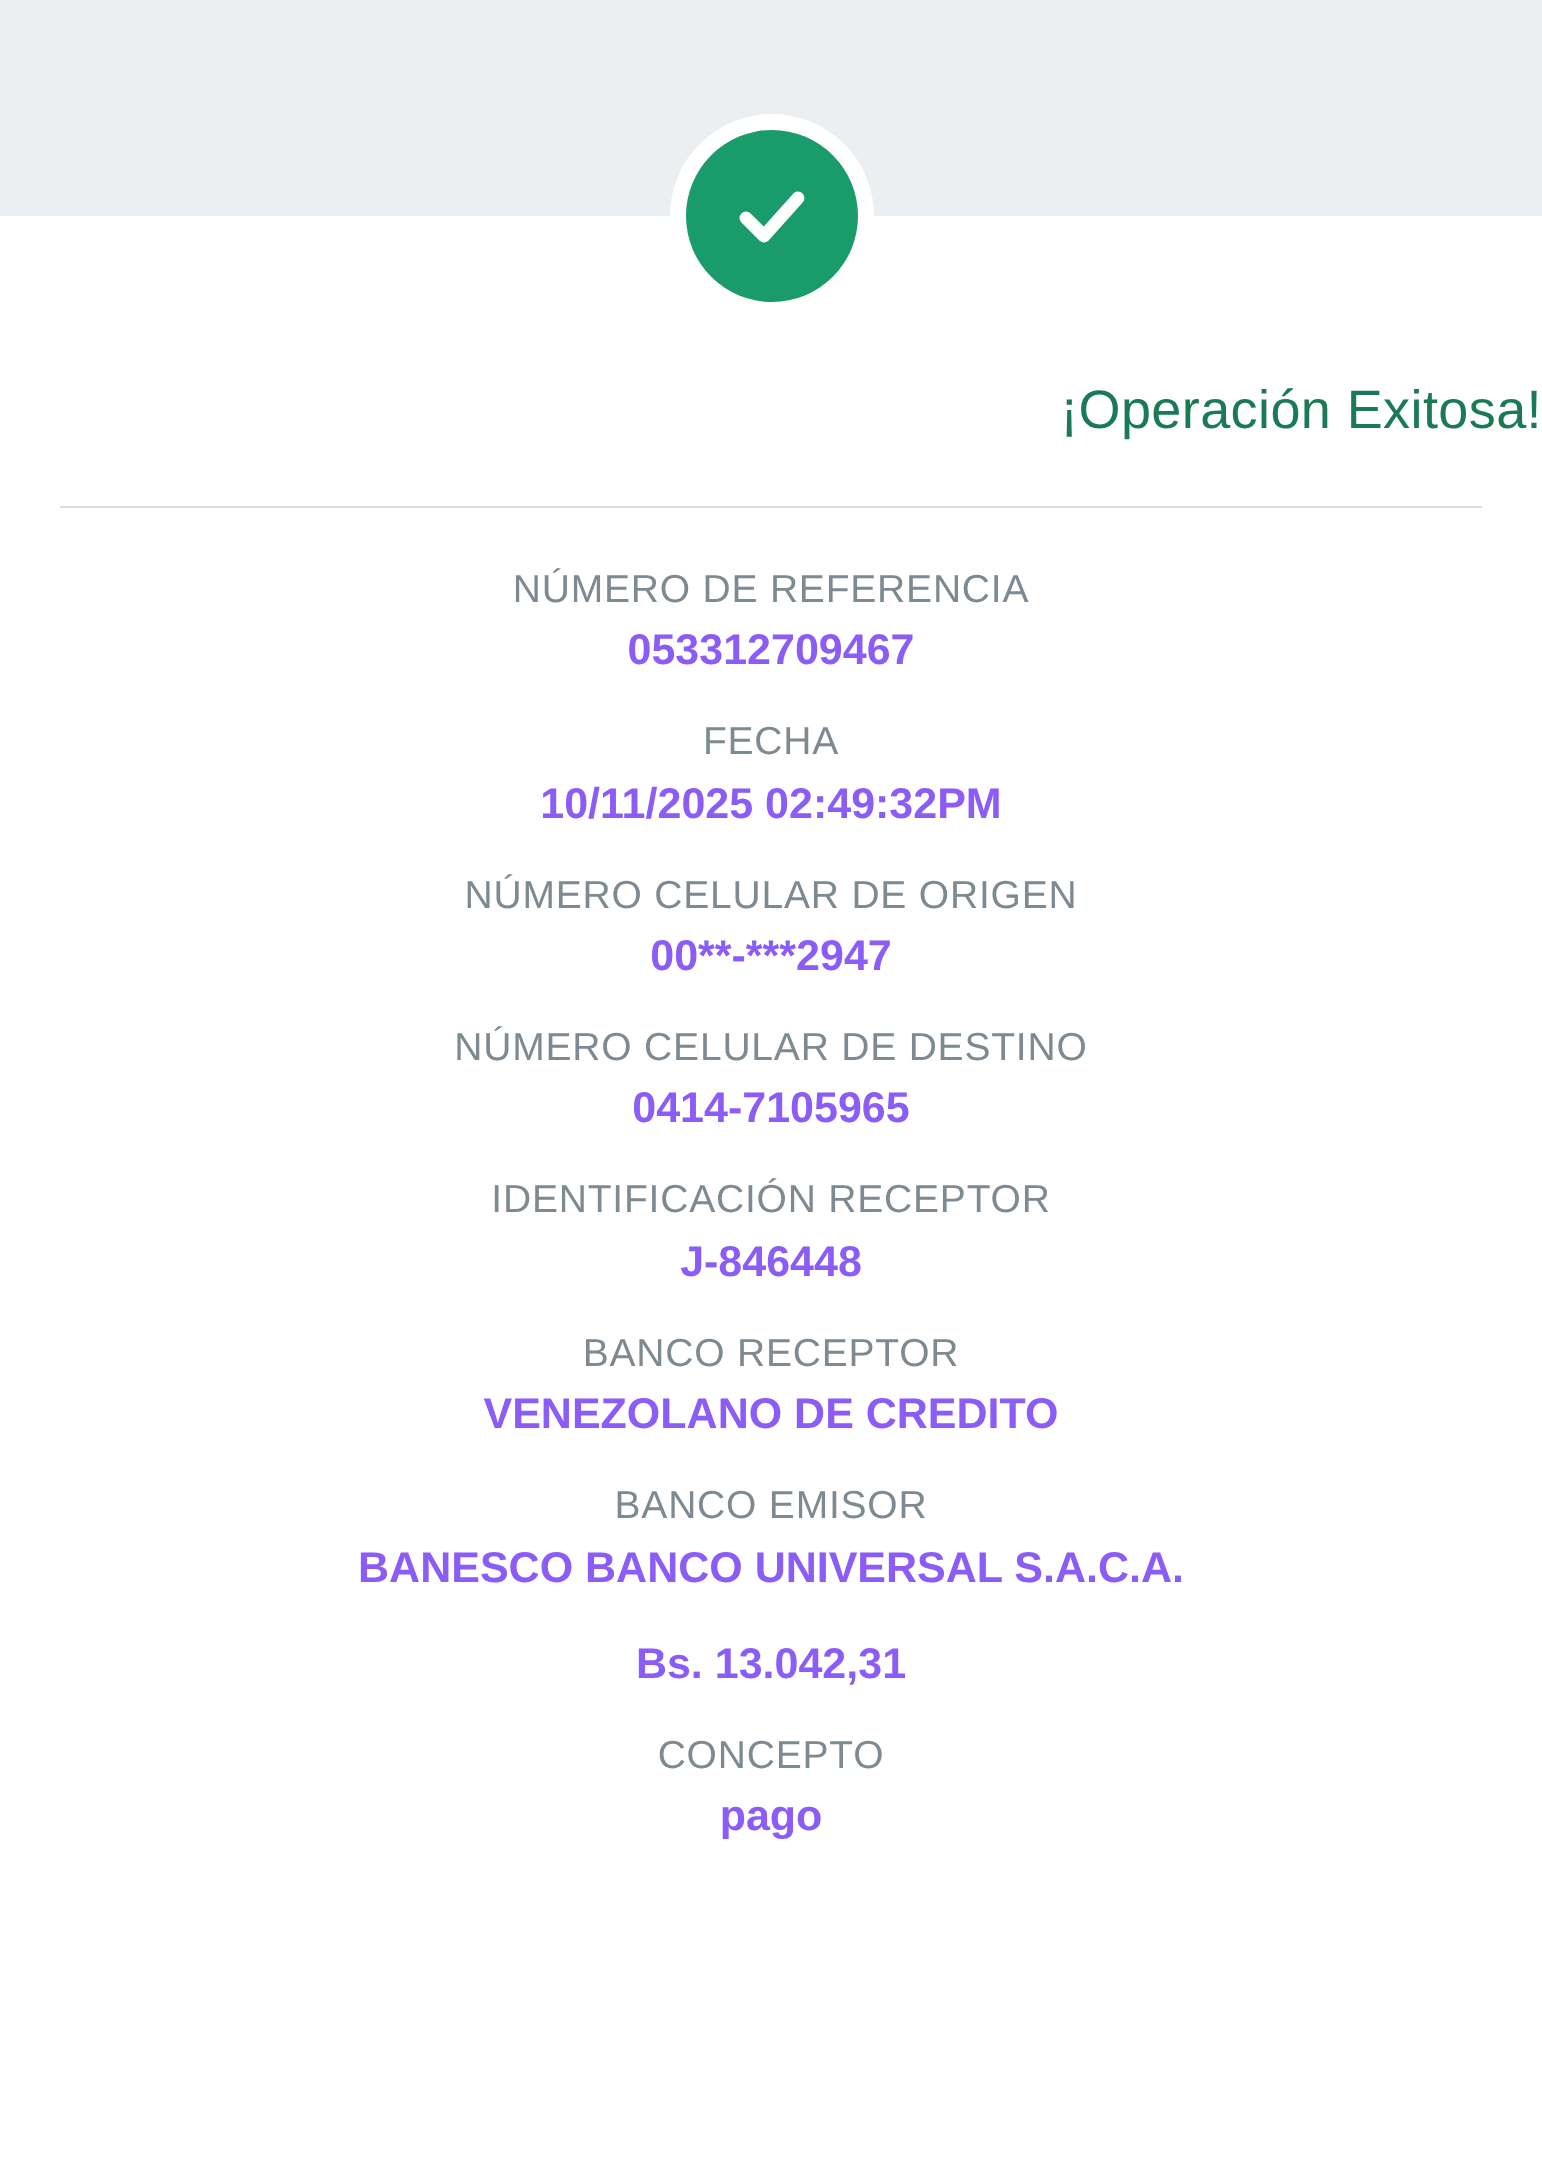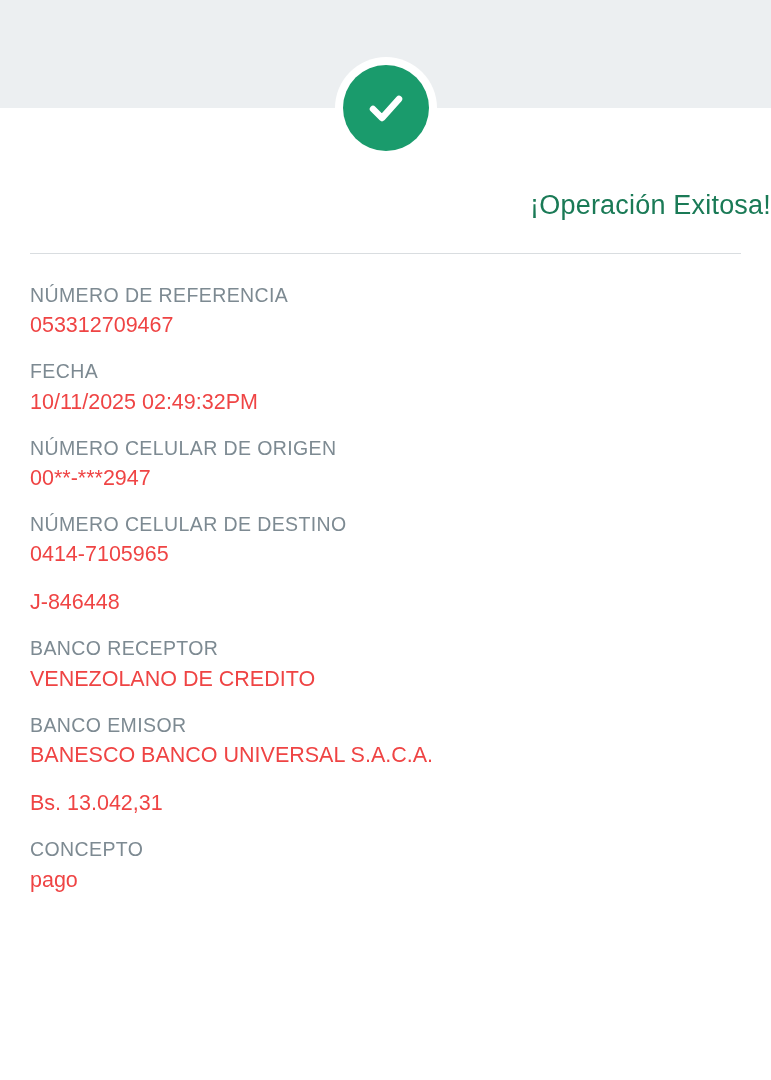--- a/index.html
+++ b/index.html
@@ -75,35 +75,36 @@
     left: 30px;
     width: 711px;
     height: 1px;
     background: #d9dde0;
   }
   .fields {
     position: absolute;
     top: 283px;
     left: 30px;
     width: 711px;
+    text-align: center;
   }
   .field {
     margin-bottom: 19px;
   }
   .field-label {
     font-size: 19.5px;
     color: #7d8a92;
     letter-spacing: 0.4px;
     line-height: 1.3;
     font-weight: 400;
   }
   .field-value {
     font-size: 21.5px;
-    color: #ef4444;
-    font-weight: normal;
+    color: #8b5cf6;
+    font-weight: bold;
     line-height: 1.35;
     margin-top: 3px;
   }
 </style>
 </head>
 <body>
 
 <div class="screen">
 
   <div class="top-band"></div>
@@ -138,20 +139,21 @@
       <div class="field-label">NÚMERO CELULAR DE ORIGEN</div>
       <div class="field-value">00**-***2947</div>
     </div>
 
     <div class="field">
       <div class="field-label">NÚMERO CELULAR DE DESTINO</div>
       <div class="field-value">0414-7105965</div>
     </div>
 
     <div class="field">
+      <div class="field-label">IDENTIFICACIÓN RECEPTOR</div>
       <div class="field-value">J-846448</div>
     </div>
 
     <div class="field">
       <div class="field-label">BANCO RECEPTOR</div>
       <div class="field-value">VENEZOLANO DE CREDITO</div>
     </div>
 
     <div class="field">
       <div class="field-label">BANCO EMISOR</div>

